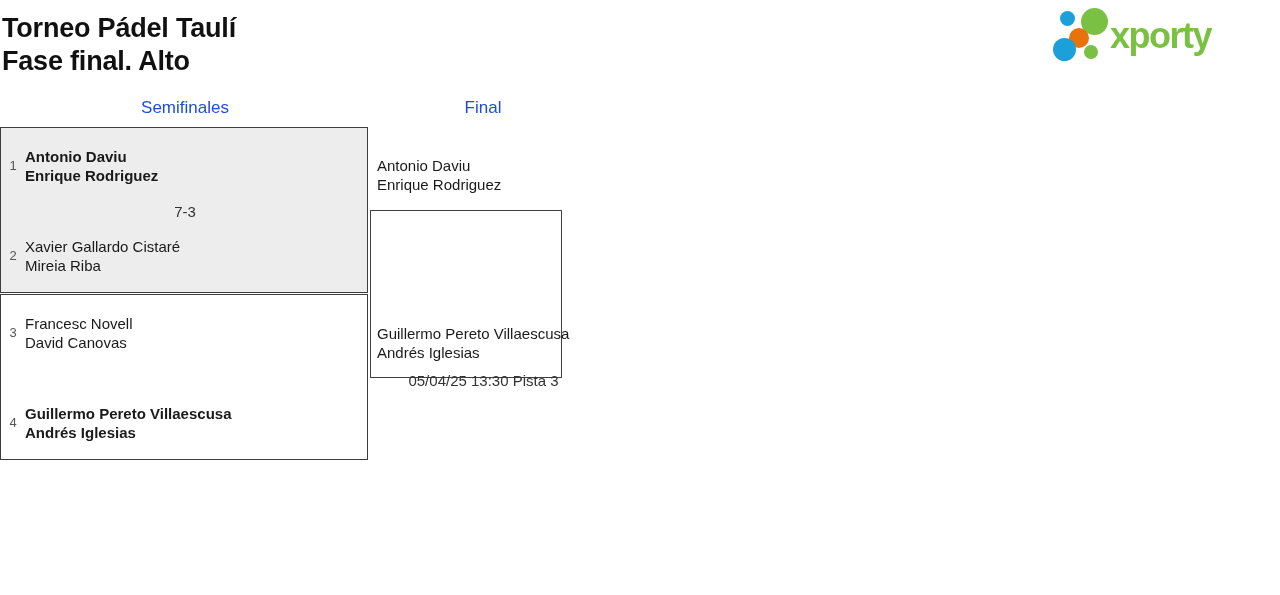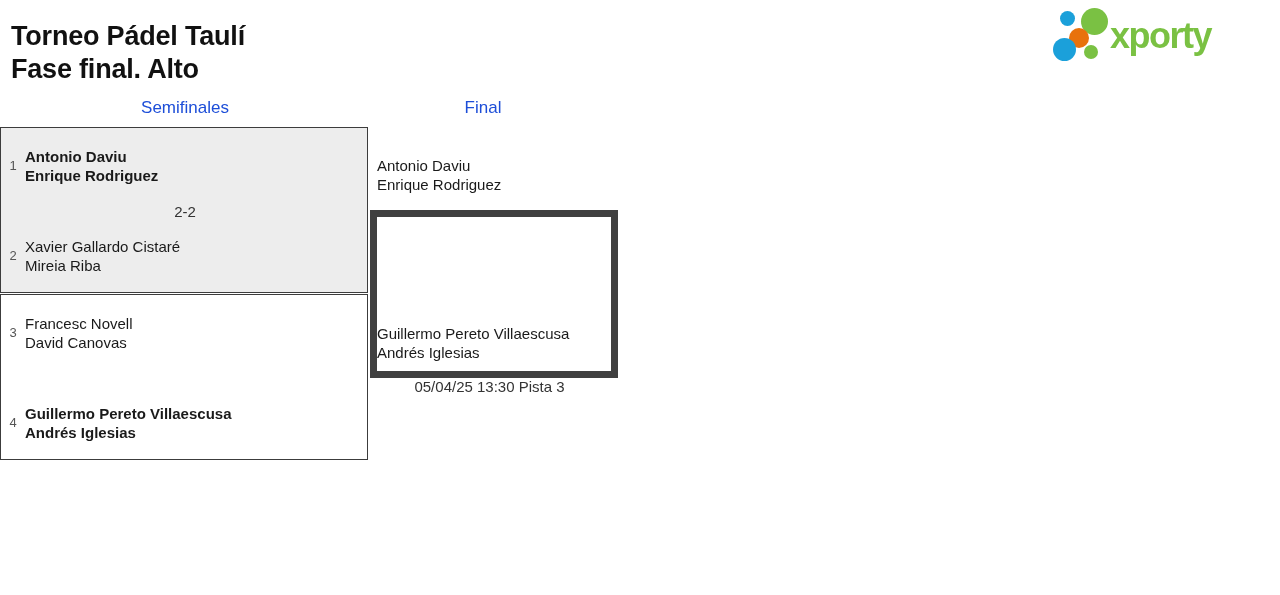--- a/index.html
+++ b/index.html
@@ -18,22 +18,22 @@
 
   
   .page-header {
     position: absolute;
     left: 0; top: 0;
     width: 1280px;
     height: 85px;
   }
   .title-block {
     position: absolute;
-    left: 9px; top: 0;
-    padding: 20px 0 0 2px;
+    left: 0; top: 0;
+    padding: 12px 0 0 2px;
   }
   .title-line {
     font-size: 27px;
     font-weight: 700;
     line-height: 33px;
     letter-spacing: -0.2px;
     color: #111111;
     white-space: nowrap;
   }
 
@@ -151,23 +151,23 @@
     position: absolute;
     left: 370px;
     top: 42px;
     width: 226px;
     height: 335px;
   }
   .final-box {
     position: absolute;
     left: 0;
     top: 83px;
-    width: 248px;
+    width: 192px;
     height: 168px;
-    border: 7px solid #404040;
+    border: 1px solid #404040;
     box-sizing: border-box;
   }
   .final-slot {
     position: absolute;
     left: 7px;
     width: 240px;
     font-size: 15px;
     line-height: 19px;
     color: #1a1a1a;
     white-space: nowrap;
@@ -214,21 +214,21 @@
   <div class="col-semis">
 
     <div class="match-box m1">
       <div class="side side-top">
         <div class="seed">1</div>
         <div class="names winner">
           <div>Antonio Daviu</div>
           <div>Enrique Rodriguez</div>
         </div>
       </div>
-      <div class="score">2-2</div>
+      <div class="score">7-3</div>
       <div class="side side-bottom">
         <div class="seed">2</div>
         <div class="names">
           <div>Xavier Gallardo Cistaré</div>
           <div>Mireia Riba</div>
         </div>
       </div>
     </div>
 
     <div class="match-box m2">

